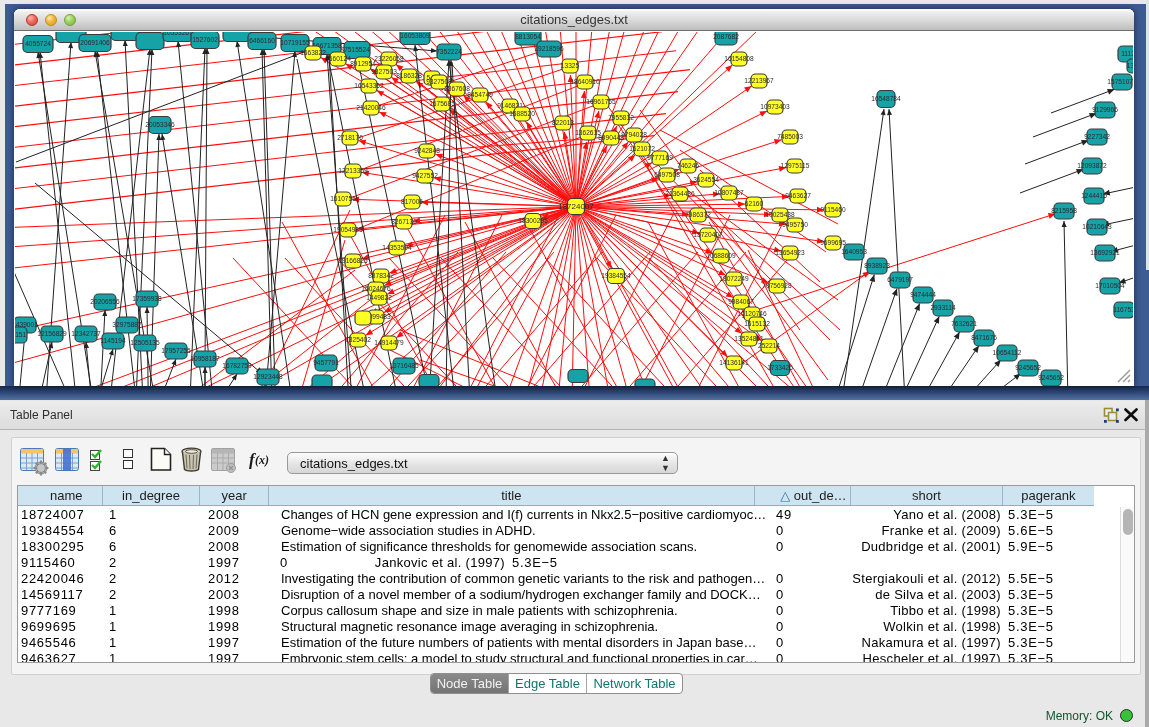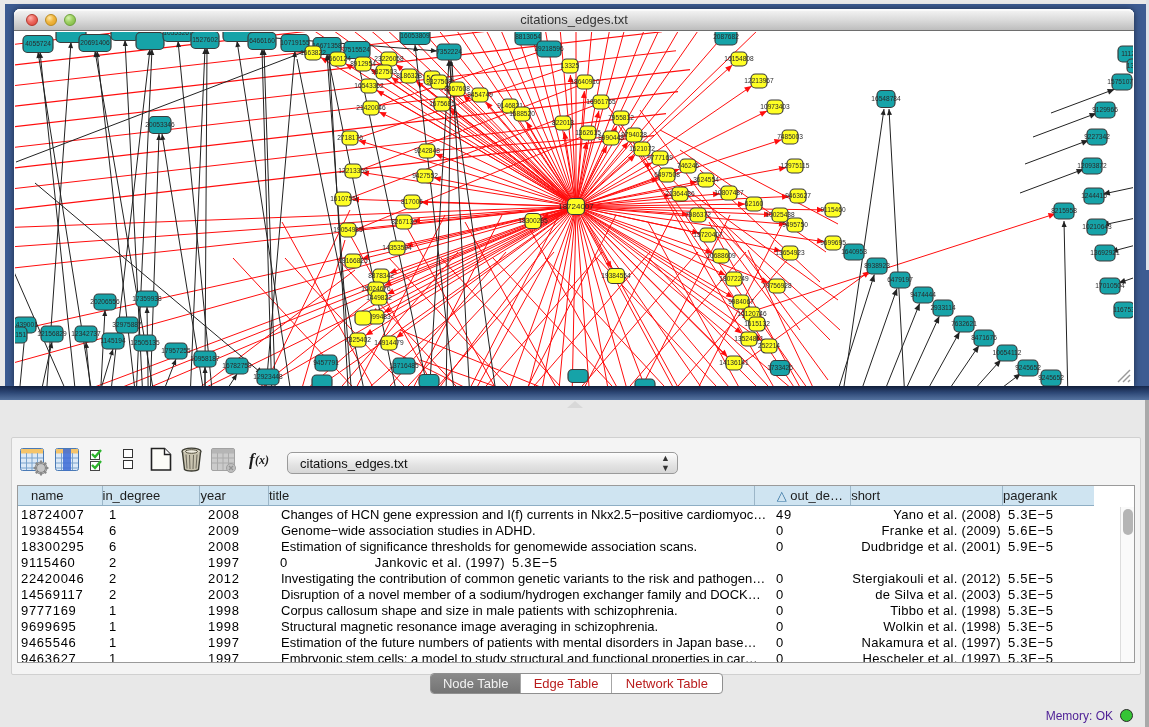--- a/index.html
+++ b/index.html
@@ -21,39 +21,39 @@
 #subpanel { position:absolute; left:11px; top:437px; width:1130px; height:238px;
   background:#f4f4f4; border:1px solid #d0d0d0; border-radius:2px; }
 #combo { position:absolute; left:287px; top:452px; width:391px; height:22px;
   background:linear-gradient(#fdfdfd,#e3e3e3 60%,#d6d6d6); border:1px solid #9a9a9a;
   border-radius:5px; font-size:13px; color:#111; line-height:21px; padding-left:12px; }
 #combo .arr { position:absolute; right:7px; top:0px; font-size:9px; color:#333; line-height:10px; }
 #tbl { position:absolute; left:17px; top:485px; width:1118px; height:178px; background:#fff;
   border:1px solid #9a9a9a; overflow:hidden; font-size:13px; }
 #thead { position:absolute; left:0; top:0; width:1076px; height:20px; background:#cfe4f1;
   border-bottom:1px solid #8eaec4; display:flex; color:#1d1d1d; }
-#thead div { border-right:1px solid #9cb6c8; line-height:20px; }
+#thead div { border-right:1px solid #9cb6c8; text-align:center; line-height:20px; }
 .h0 { width:86px; padding-left:13px; } .h1 { width:100px; } .h2 { width:70px; } .h3 { width:496px; }
 .h4 { width:76px;margin-left:22px; } .h5 { width:155px; } .h6 { width:93px; border-right:none !important; }
 .tr { display:flex; height:16px; line-height:16px; color:#000; white-space:nowrap; }
 .tr div { overflow:hidden; }
 .c0 { width:86px; padding-left:3px; } .c1 { width:100px; padding-left:5px; }
 .c2 { width:70px; padding-left:4px; } .c3 { width:496px; padding-left:7px; }
 .c4 { width:76px; padding-left:6px; } .c5 { width:155px; padding-left:5px; }
 .c6 { width:93px; padding-left:7px; }
 .c0,.c1,.c2,.c4,.c6 { letter-spacing:0.7px; }
 .c5 { letter-spacing:0.3px;text-align:right; }
 #rows { position:absolute; left:0; top:21px; }
 #vscroll { position:absolute; left:1102px; top:21px; width:15px; height:156px; background:#fafafa; border-left:1px solid #ddd; }
 #vscroll .thumb { position:absolute; left:2px; top:2px; width:10px; height:26px; background:#b5b5b5; border-radius:5px; }
-#tabs { position:absolute; left:430px; top:673px; width:293px; height:21px; display:flex;
+#tabs { position:absolute; left:430px; top:673px; width:253px; height:21px; display:flex;
   border:1px solid #8f8f8f; border-radius:4px; overflow:hidden; background:#fff; font-size:13px; }
-#tabs div { text-align:center; line-height:20px; color:#b91c1c; border-right:1px solid #a6a6a6; }
+#tabs div { text-align:center; line-height:20px; color:#0f766e; border-right:1px solid #a6a6a6; }
 #tabs .sel { background:linear-gradient(#8a8a8a,#747474); color:#f2f2f2; }
-#status { position:absolute; right:36px; top:709px; font-size:12px; color:#4c1d95; }
+#status { position:absolute; right:36px; top:709px; font-size:12px; color:#14532d; }
 #memdot { position:absolute; right:16px; top:709px; width:13px; height:13px; border-radius:50%;
   background:#35c435; border:1.5px solid #2a2a2a; }
 #redge { position:absolute; right:0px; top:400px; width:4px; height:327px; background:#a9a9a9; }
 </style></head><body>
 <div id="desk"></div>
 <div id="deskbot"></div>
 <div id="win">
  <div id="canvas">
       <svg width="1118" height="354" viewBox="15 32 1118 354" style="position:absolute;left:0;top:0" font-family="Liberation Sans, sans-serif">
         <line x1="-20.0" y1="48.3" x2="620.0" y2="-25.3" stroke="#ff0d0d" stroke-width="1.1"></line>
@@ -705,20 +705,33 @@
     </div>
  <div id="titlebar">
       <div class="t">citations_edges.txt</div>
   <div class="tl" style="left:12px;top:5px;background:radial-gradient(circle at 35% 30%,#ffb3ad,#ec6a60 45%,#d93b30);border:0.5px solid #b5362c"></div>
   <div class="tl" style="left:31px;top:5px;background:radial-gradient(circle at 35% 30%,#ffe9a8,#f0b53e 45%,#dd9e20);border:0.5px solid #bd8b1e"></div>
   <div class="tl" style="left:50px;top:5px;background:radial-gradient(circle at 35% 30%,#d6f3b0,#9ed062 45%,#77b33e);border:0.5px solid #6da23a"></div>
  </div>
 </div>
 <div id="tp">
  <div style="position:absolute;left:567px;top:1px;width:16px;height:7px;background:#d8d8d8;clip-path:polygon(50% 0,100% 100%,0 100%);border:0"></div>
+ <div id="tphead">
+      <div class="lab">Table Panel</div>
+   <div style="position:absolute;left:1103px;top:6px"><svg width="17" height="17" viewBox="0 0 17 17">
+<rect x="1.5" y="1.5" width="7.5" height="7.5" fill="#eef3fa" stroke="#9c8b34" stroke-width="1.6"></rect>
+<rect x="5.5" y="5.5" width="8" height="8" fill="#e7eefa" stroke="#a09035" stroke-width="1.6"></rect>
+<rect x="13" y="1.5" width="2.8" height="2.8" fill="#1d3e6e"></rect>
+<rect x="1" y="13" width="2.8" height="2.8" fill="#1d3e6e"></rect>
+<rect x="13" y="13" width="2.8" height="2.8" fill="#1d3e6e"></rect>
+</svg></div>
+   <svg style="position:absolute;left:1124px;top:6px" width="14" height="15" viewBox="0 0 14 15">
+        <path d="M1.5 2.5L12.5 13M12.5 2.5L1.5 13" stroke="#0d0d0d" stroke-width="2.6" stroke-linecap="round" fill="none"></path>
+      </svg>
+ </div>
 </div>
 <div id="subpanel"></div>
 
 <svg width="260" height="30" style="position:absolute;left:18px;top:447px">
 
  <g transform="translate(2,1)">
   <rect x="0.5" y="0.5" width="23" height="22" rx="2" fill="#dce9f7" stroke="#4a7ab5"></rect>
   <rect x="1" y="1" width="22" height="4.5" fill="#f5c46a"></rect>
   <path d="M1 10h22M1 15h22M1 20h22M6.5 5v17M12 5v17M17.5 5v17" stroke="#7aa3cc" stroke-width="1" fill="none"></path>
   <circle cx="21" cy="20" r="6" fill="#b9b9b9" stroke="#8a8a8a"></circle>

